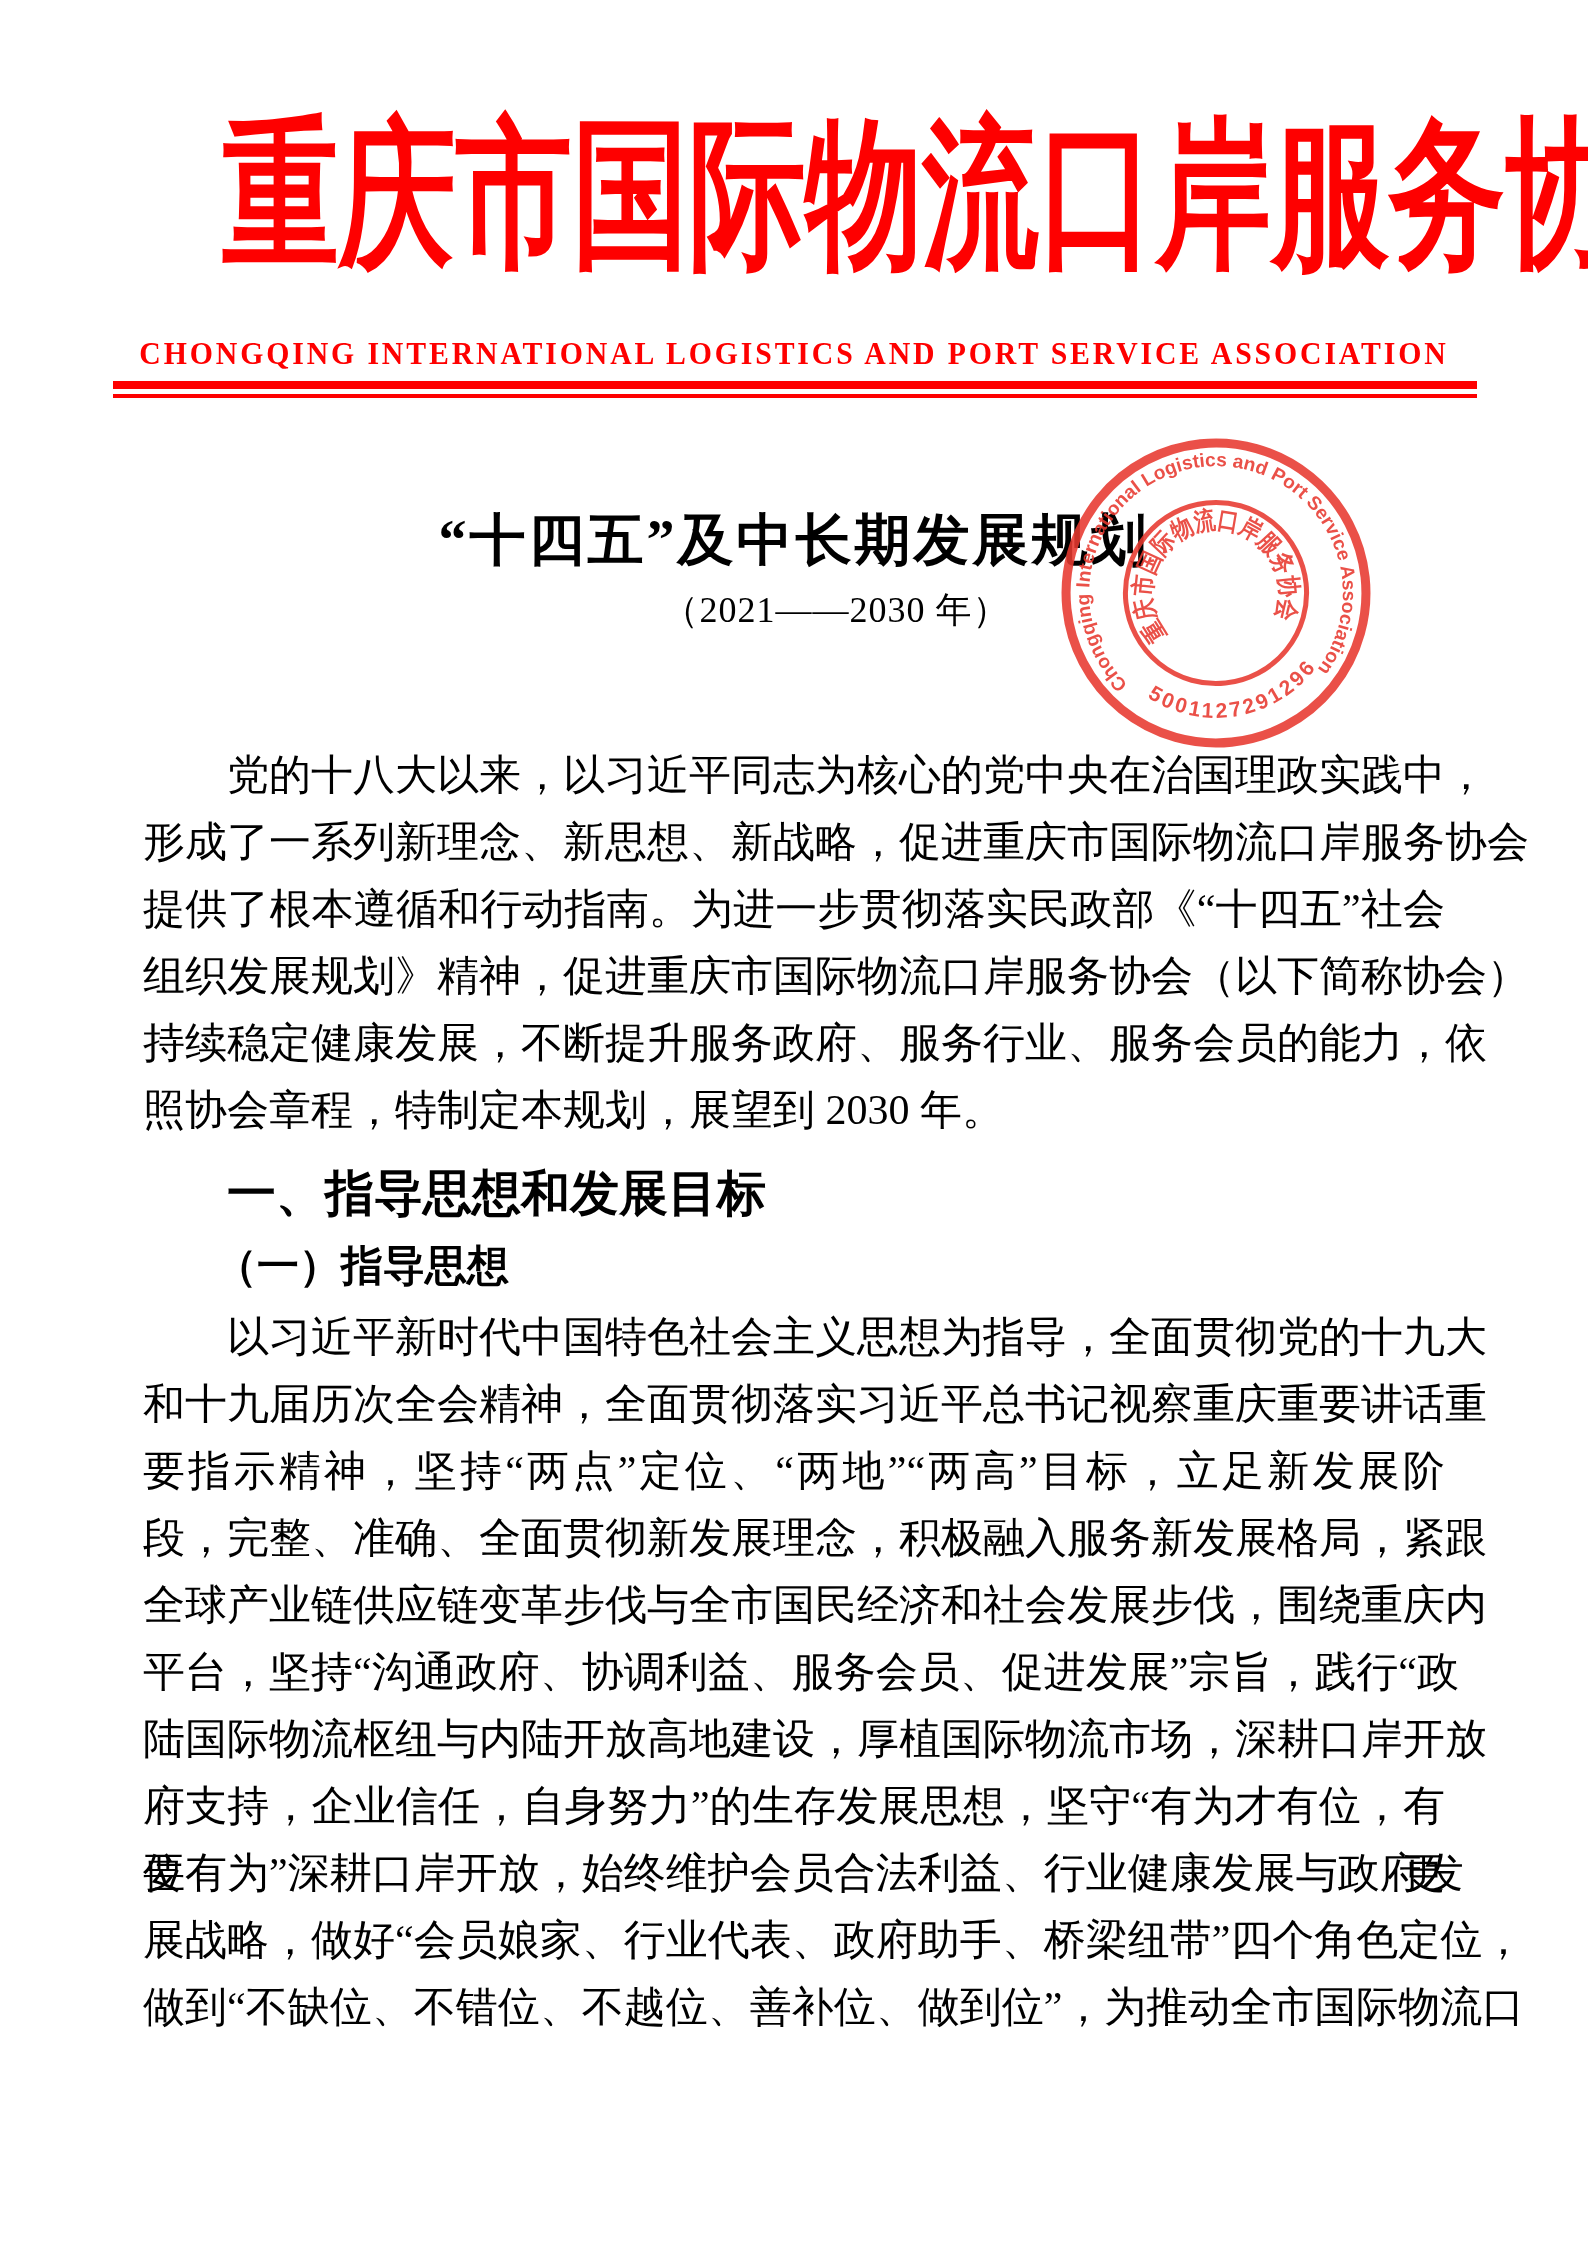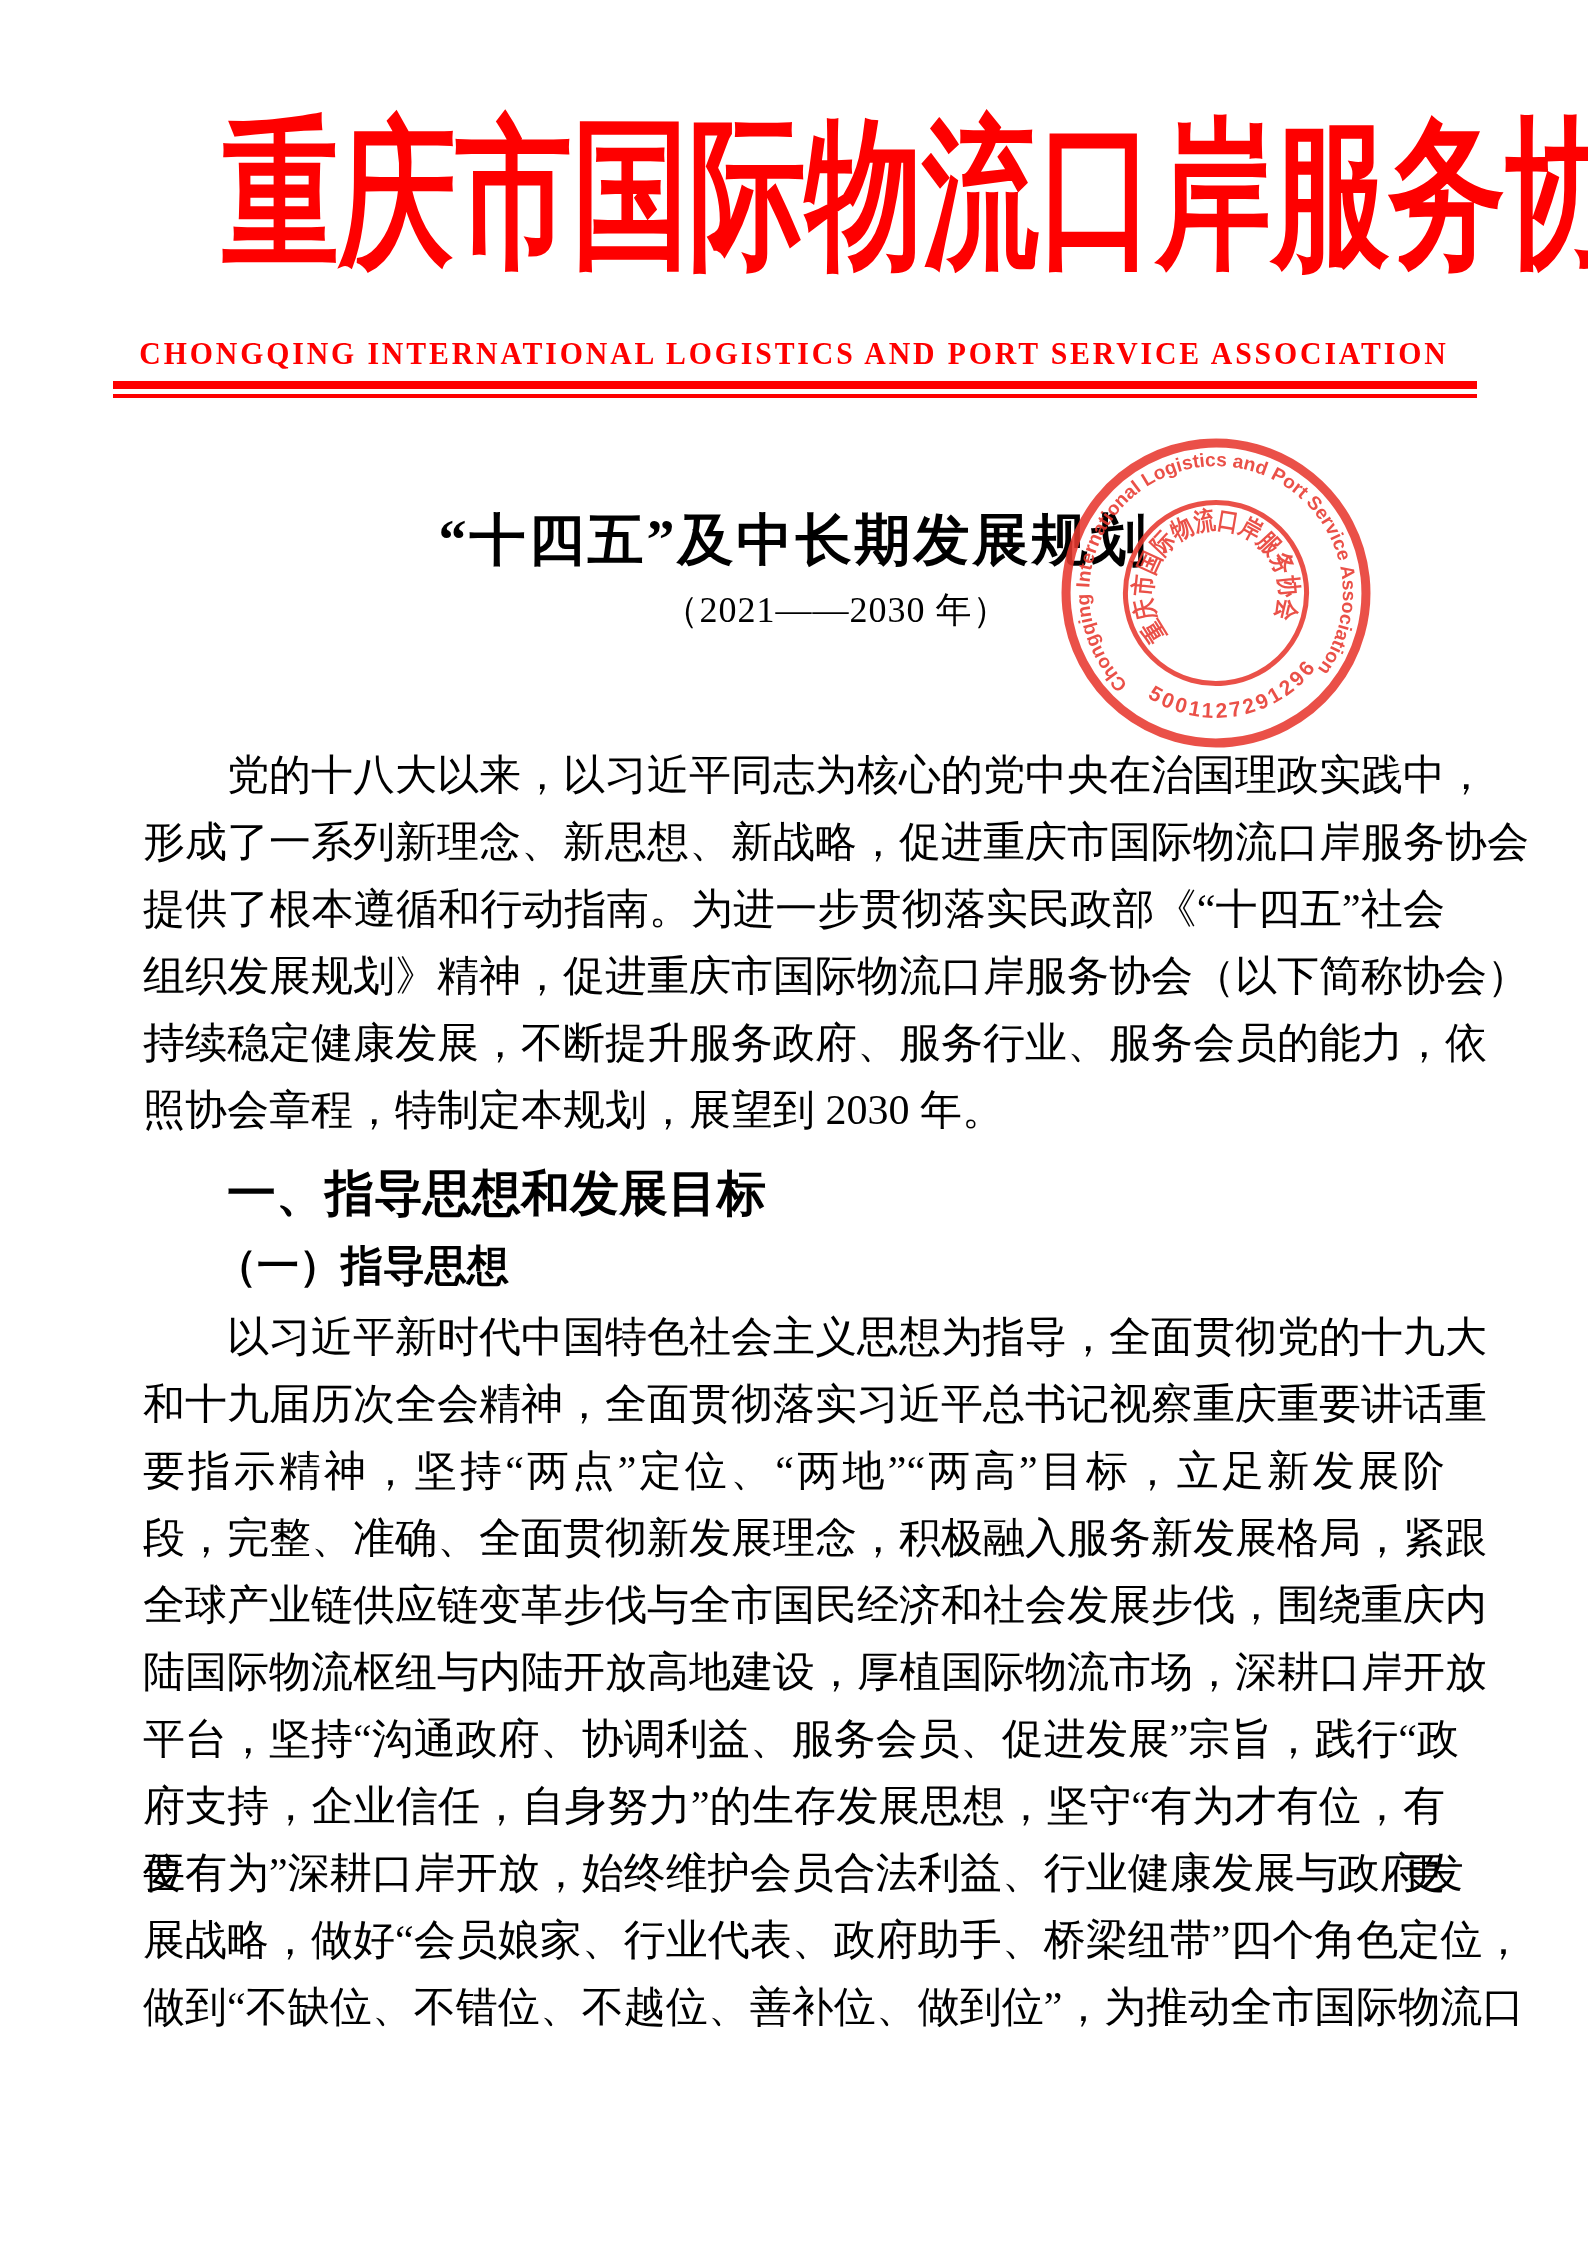--- a/index.html
+++ b/index.html
@@ -105,21 +105,21 @@
     <div class="line end">照协会章程，特制定本规划，展望到 2030 年。</div>
 
     <div class="h1">一、指导思想和发展目标</div>
     <div class="h2">（一）指导思想</div>
 
     <div class="line indent">以习近平新时代中国特色社会主义思想为指导，全面贯彻党的十九大</div>
     <div class="line">和十九届历次全会精神，全面贯彻落实习近平总书记视察重庆重要讲话重</div>
     <div class="line">要指示精神，坚持“两点”定位、“两地”“两高”目标，立足新发展阶</div>
     <div class="line">段，完整、准确、全面贯彻新发展理念，积极融入服务新发展格局，紧跟</div>
     <div class="line">全球产业链供应链变革步伐与全市国民经济和社会发展步伐，围绕重庆内</div>
+    <div class="line">平台，坚持“沟通政府、协调利益、服务会员、促进发展”宗旨，践行“政</div>
     <div class="line">陆国际物流枢纽与内陆开放高地建设，厚植国际物流市场，深耕口岸开放</div>
-    <div class="line">平台，坚持“沟通政府、协调利益、服务会员、促进发展”宗旨，践行“政</div>
     <div class="line wrap">府支持，企业信任，自身努力”的生存发展思想，坚守“有为才有位，有位更</div>
     <div class="line">要有为”深耕口岸开放，始终维护会员合法利益、行业健康发展与政府发</div>
     <div class="line">展战略，做好“会员娘家、行业代表、政府助手、桥梁纽带”四个角色定位，</div>
     <div class="line">做到“不缺位、不错位、不越位、善补位、做到位”，为推动全市国际物流口</div>
 
   </div>
 </div>
 
 </body></html>

